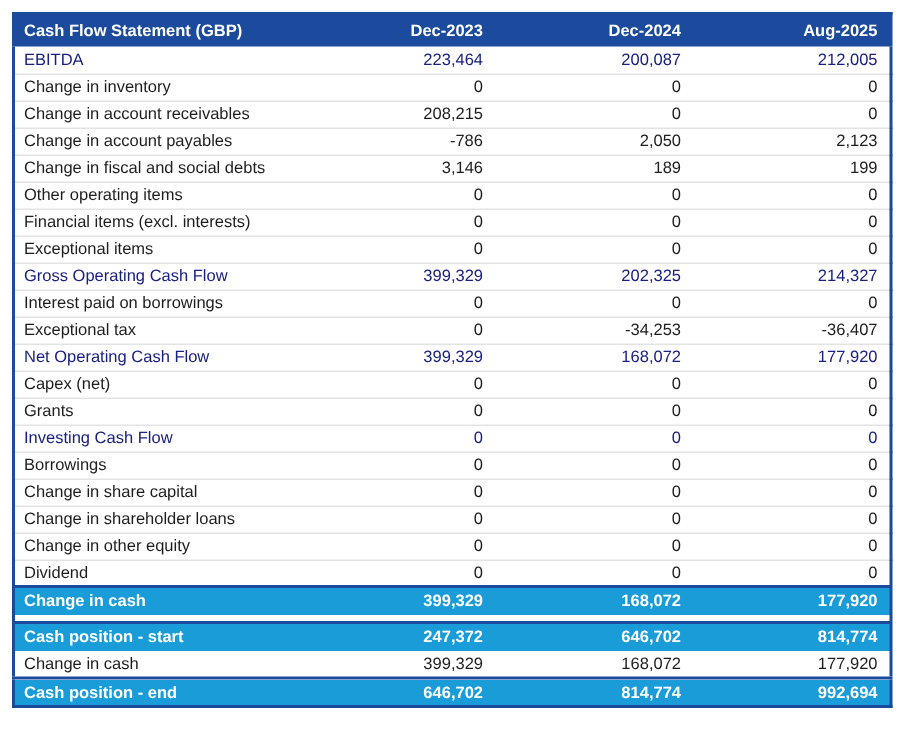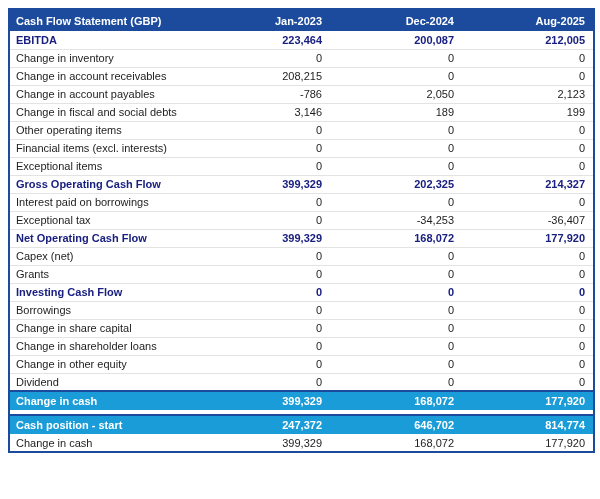--- a/index.html
+++ b/index.html
@@ -46,21 +46,21 @@
   thead th.title { text-align: left; }
   tbody td {
     height: 18px;
     color: var(--text);
     border-bottom: 1px solid var(--row-line);
     background: #ffffff;
   }
   td.num { text-align: right; }
   tr.section td {
     color: var(--section-text);
-    font-weight: 700;
+    font-weight: 400;
   }
   tr.band td {
     background: var(--band-bg);
     color: #ffffff;
     font-weight: 700;
     border-bottom: none;
     border-top: 2px solid var(--border);
     height: 19px;
   }
   tr.spacer td {
@@ -77,21 +77,21 @@
   <table class="cashflow">
     <colgroup>
       <col class="c-label">
       <col class="c-num">
       <col class="c-num">
       <col class="c-num">
     </colgroup>
     <thead>
       <tr>
         <th class="title">Cash Flow Statement (GBP)</th>
-        <th>Jan-2023</th>
+        <th>Dec-2023</th>
         <th>Dec-2024</th>
         <th>Aug-2025</th>
       </tr>
     </thead>
     <tbody>
         <tr class="section">
           <td class="lbl">EBITDA</td>
           <td class="num">223,464</td>
           <td class="num">200,087</td>
           <td class="num">212,005</td>
@@ -224,15 +224,21 @@
           <td class="num">247,372</td>
           <td class="num">646,702</td>
           <td class="num">814,774</td>
         </tr>
         <tr class="normal">
           <td class="lbl">Change in cash</td>
           <td class="num">399,329</td>
           <td class="num">168,072</td>
           <td class="num">177,920</td>
         </tr>
+        <tr class="band">
+          <td class="lbl">Cash position - end</td>
+          <td class="num">646,702</td>
+          <td class="num">814,774</td>
+          <td class="num">992,694</td>
+        </tr>
       </tbody>
   </table>
 </div>
 
 </body></html>

